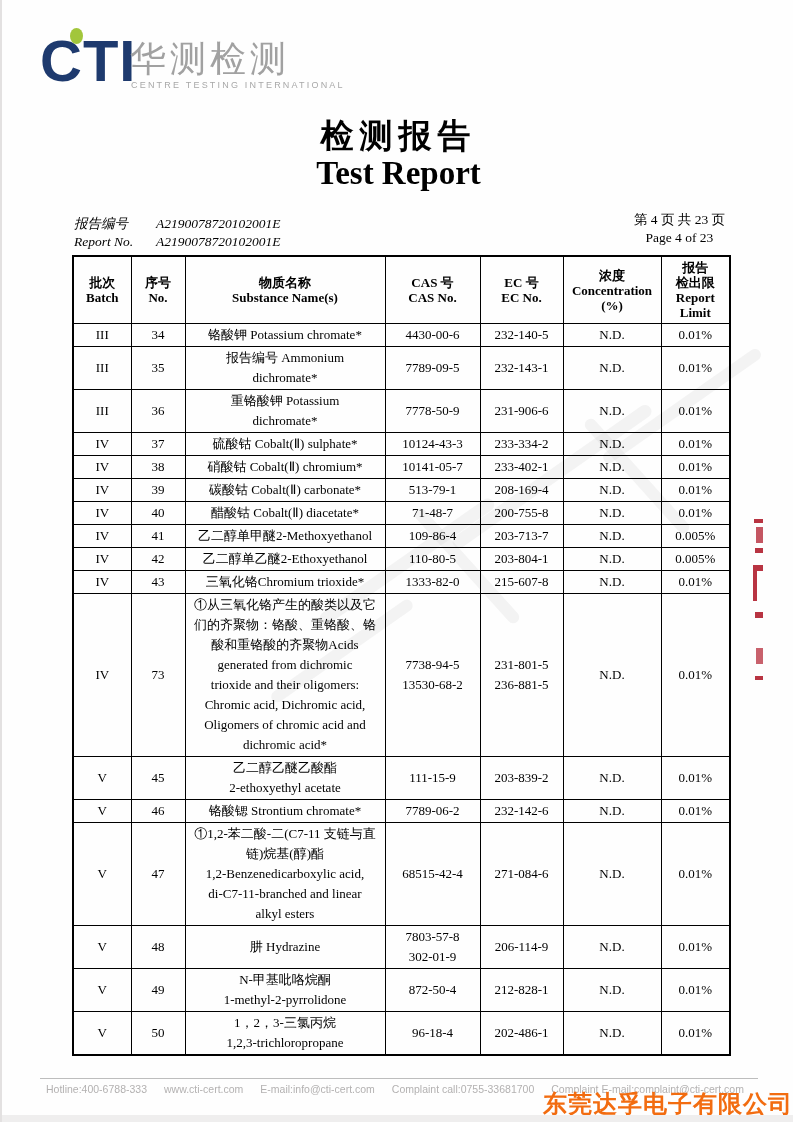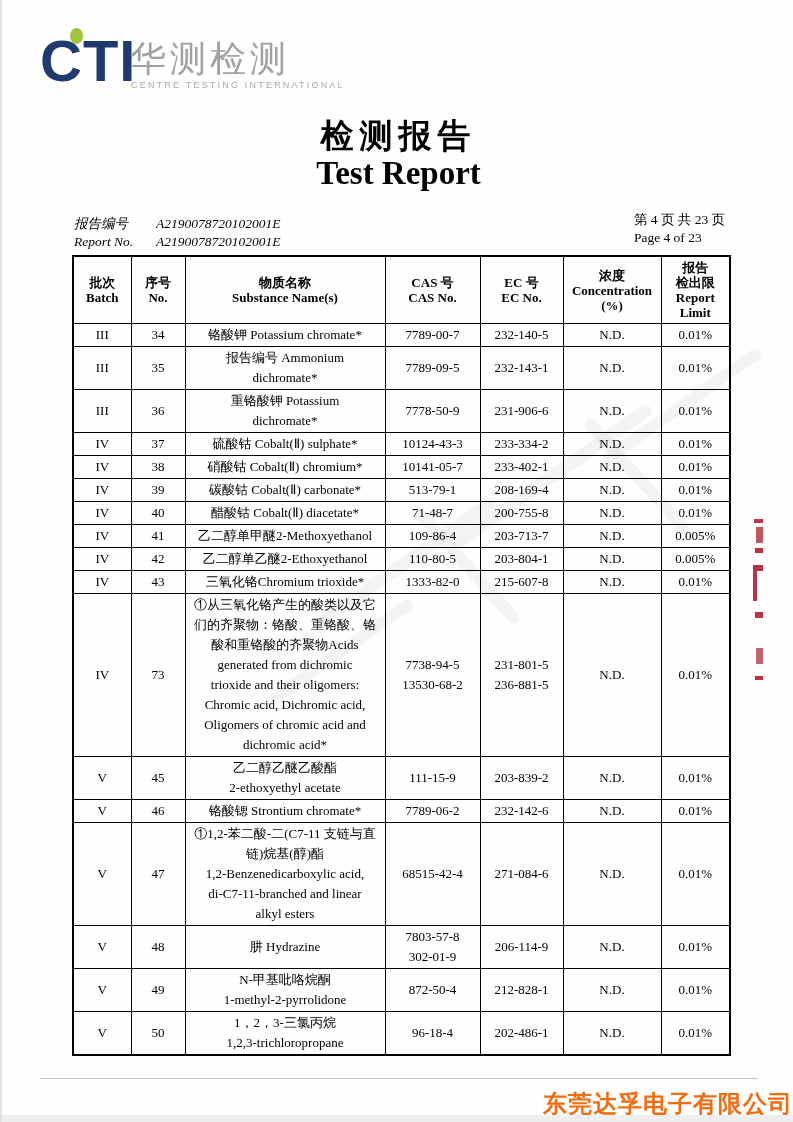--- a/index.html
+++ b/index.html
@@ -42,21 +42,21 @@
   }
   .title-en{
     position:absolute; left:0; top:155px; width:100%; text-align:center;
     font-size:33px; font-weight:bold; margin:0;
   }
   
   .meta{position:absolute; left:72px; top:211px; width:655px; font-size:13.5px; line-height:18px;}
   .meta-left{position:absolute; left:0; top:4px;font-style:italic;}
   .meta-row{display:flex;}
   .meta-label{width:82px;}
-  .meta-right{position:absolute; right:4px; top:0; text-align:left;}
+  .meta-right{position:absolute; right:4px; top:0; text-align:center;}
   
   table.report{
     position:absolute; left:70px; top:255px;
     border-collapse:collapse; table-layout:fixed;
     border:2px solid #000;
     font-size:13px;
   }
   table.report th, table.report td{
     border:1px solid #000; text-align:center; vertical-align:middle;
     padding:1px 2px; overflow:hidden;
@@ -171,21 +171,21 @@
           <td>
             <div>III</div>
           </td>
           <td>
             <div>34</div>
           </td>
           <td>
             <div>铬酸钾 Potassium chromate*</div>
           </td>
           <td>
-            <div>7789-00-7</div>
+            <div>4430-00-6</div>
           </td>
           <td>
             <div>232-140-5</div>
           </td>
           <td>
             <div>N.D.</div>
           </td>
           <td>
             <div>0.01%</div>
           </td>
@@ -585,17 +585,24 @@
     <div class="seal" style="left:754px;top:527px;width:7px;height:16px;opacity:.75;"></div>
     <div class="seal" style="left:753px;top:548px;width:8px;height:5px;"></div>
     <div class="seal" style="left:751px;top:565px;width:4px;height:36px;"></div>
     <div class="seal" style="left:755px;top:565px;width:6px;height:6px;"></div>
     <div class="seal" style="left:753px;top:612px;width:8px;height:6px;"></div>
     <div class="seal" style="left:754px;top:648px;width:7px;height:16px;opacity:.7;"></div>
     <div class="seal" style="left:753px;top:676px;width:8px;height:4px;"></div>
   </div>
 
   <div class="footer-rule"></div>
+  <div class="footer-items">
+    <span>Hotline:400-6788-333</span>
+    <span>www.cti-cert.com</span>
+    <span>E-mail:info@cti-cert.com</span>
+    <span>Complaint call:0755-33681700</span>
+    <span>Complaint E-mail:complaint@cti-cert.com</span>
+  </div>
 
   <div class="company-stamp">东莞达孚电子有限公司</div>
 
   <div class="bottom-strip"></div>
 </div>
 
 </body></html>

